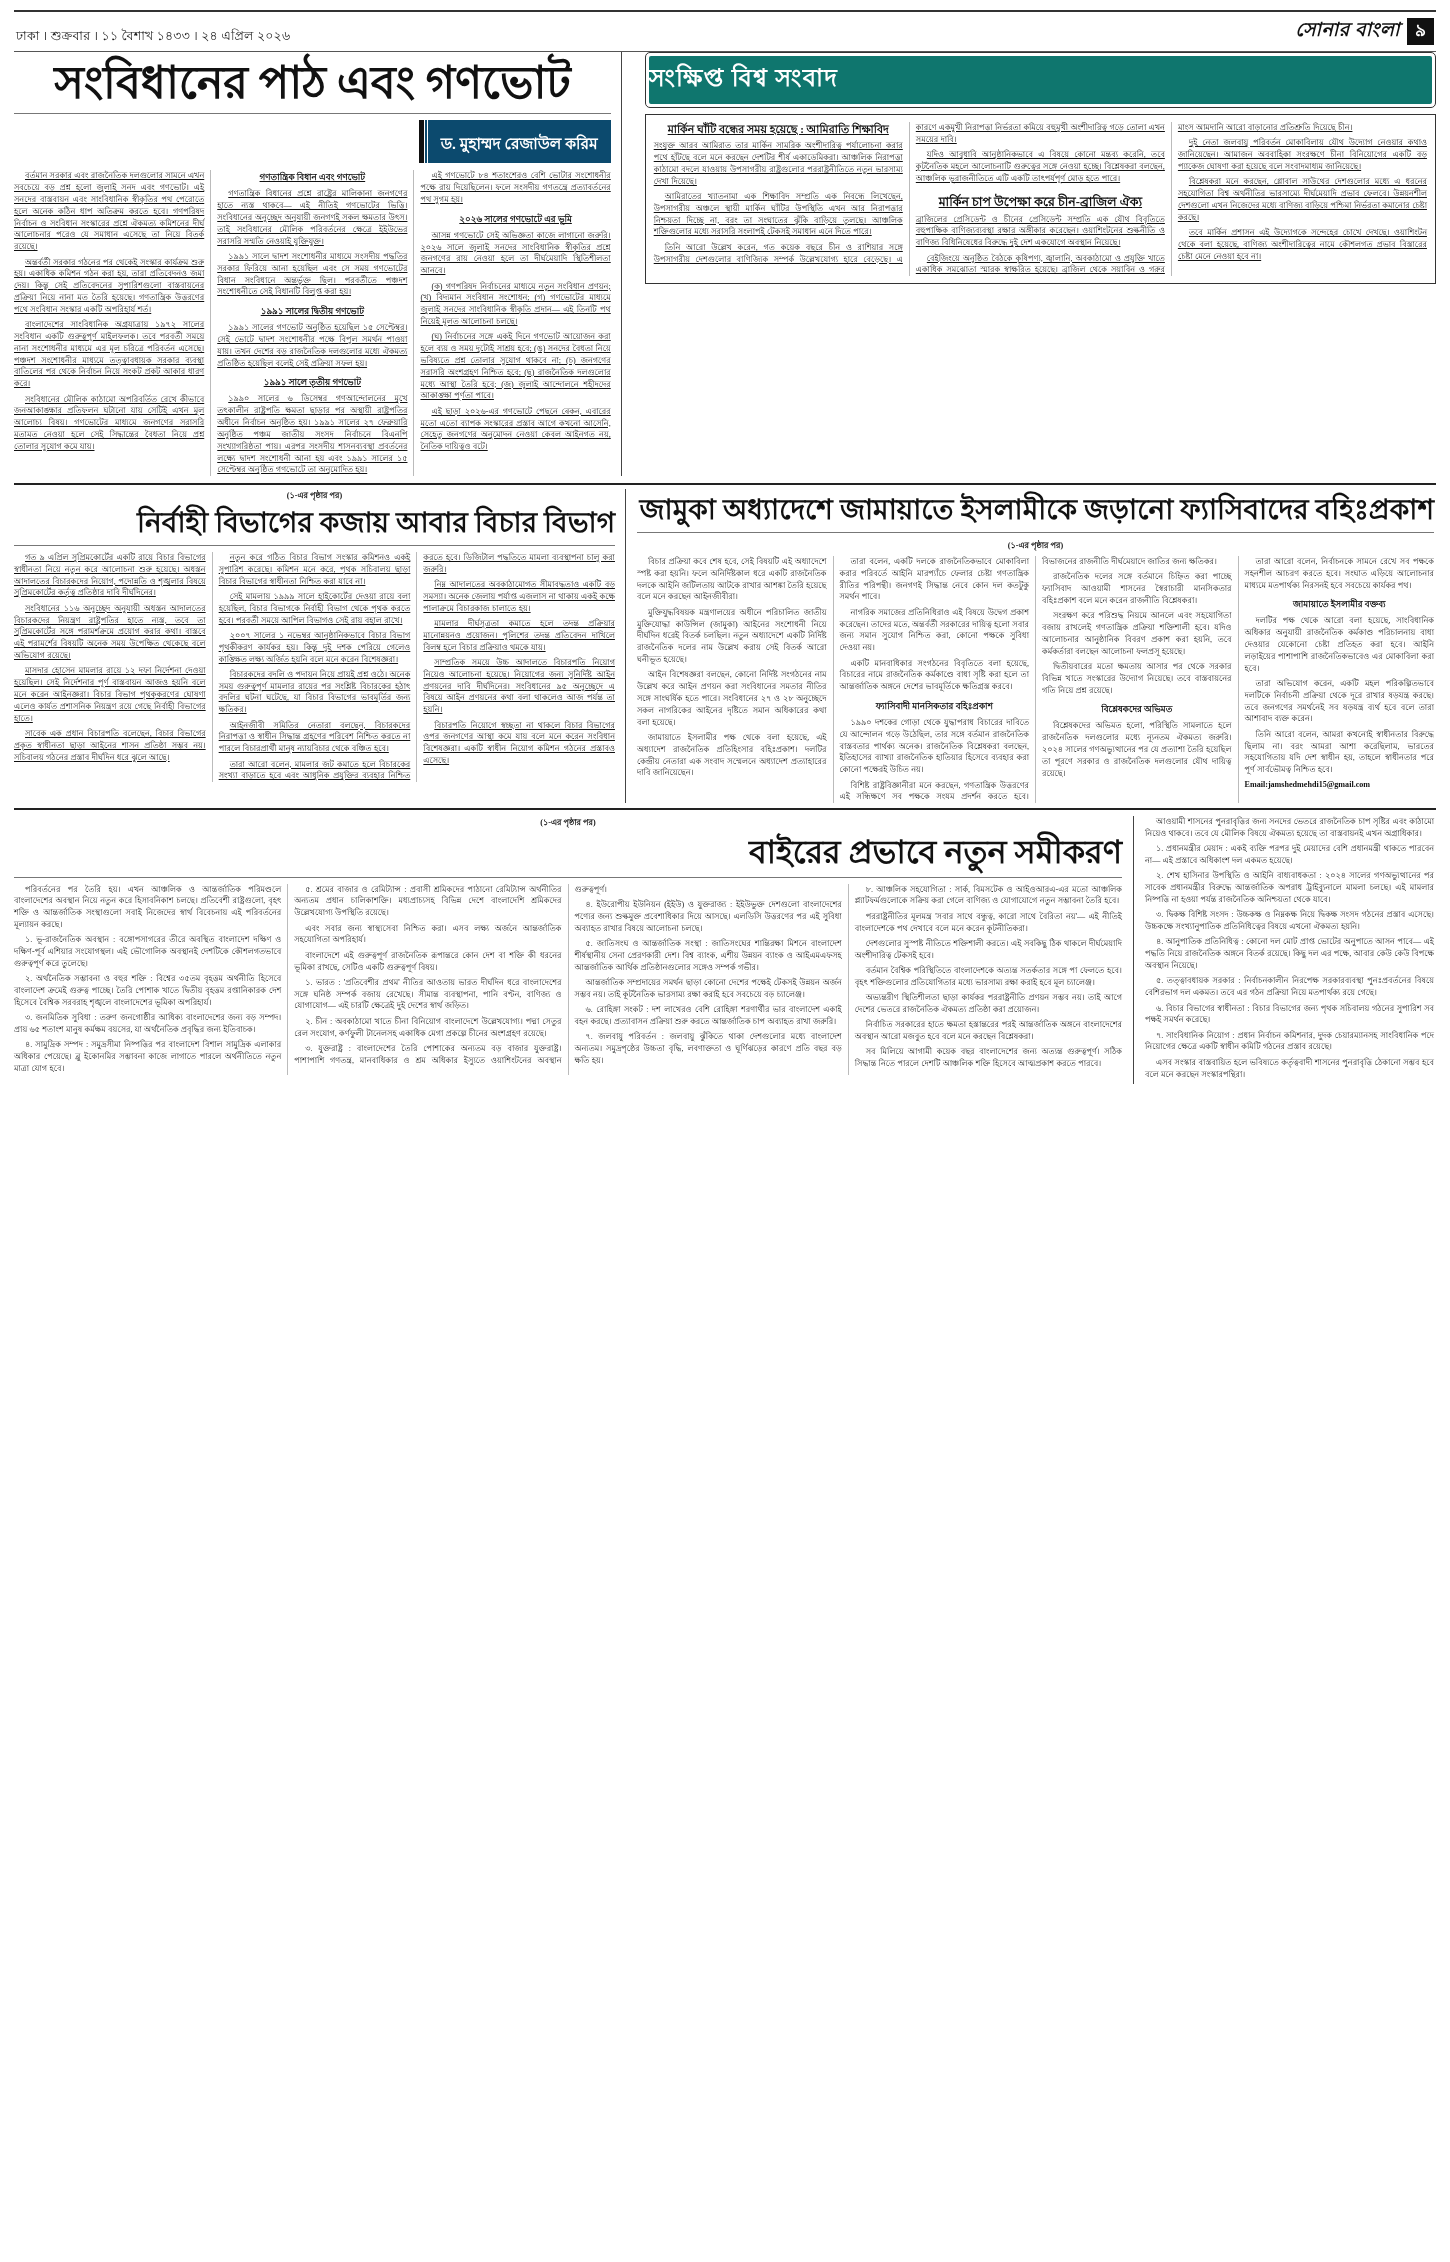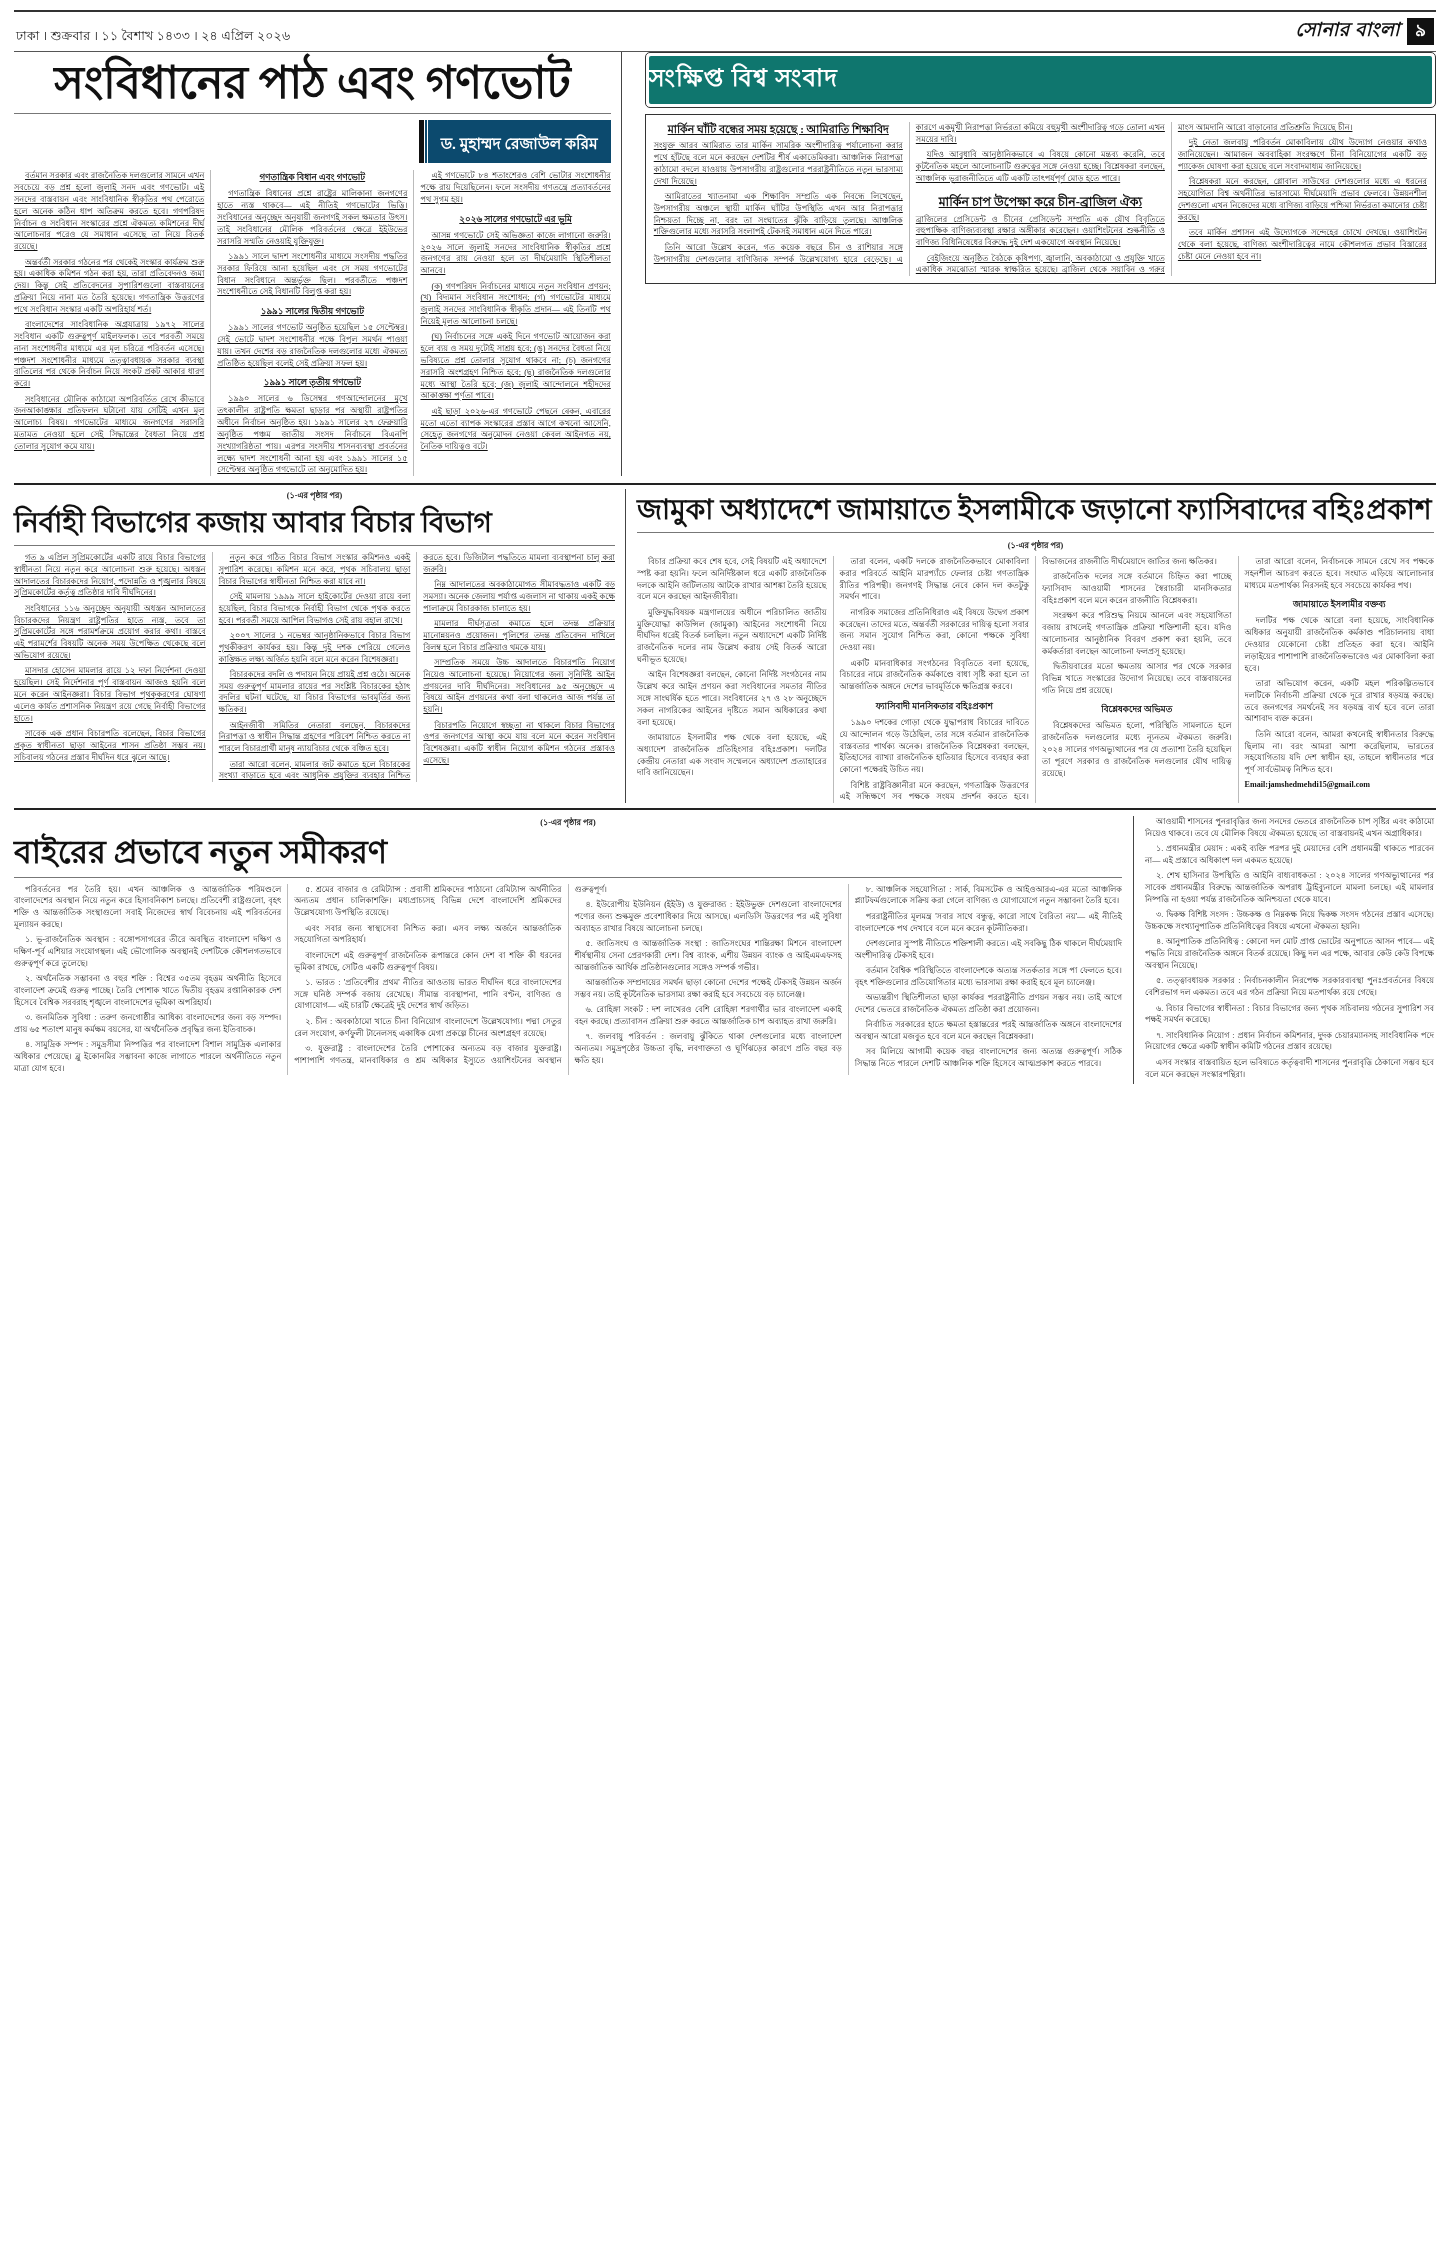--- a/index.html
+++ b/index.html
@@ -79,21 +79,21 @@
     line-height:1.3; margin:0 0 4px 0;
   }
   .wn-title2 {
     font-size:12.5px; font-weight:bold; text-align:center;
     line-height:1.28; margin:9px 0 4px 0;
   }
 
   
   .band-rule-top { border-top:2.5px solid #222; margin-top:7px; }
   h2.seclead {
-    font-size:32px; font-weight:bold; text-align:left;
+    font-size:32px; font-weight:bold; text-align:right;
     margin:5px 0 6px 0; line-height:1.14;
   }
   h2.seclead.sm { font-size:28px; }
 
   .jump { font-size:8.1px; font-weight:bold; text-align:center; margin:0 0 4px 0; }
   .email { font-size:8.1px; text-align:left; margin:4px 0 0 0; font-weight:bold; }
 
   
   .mid { display:flex; margin-top:4px; }
   .mid-left { width:612px; padding-right:10px; border-right:1.5px solid #444; }

